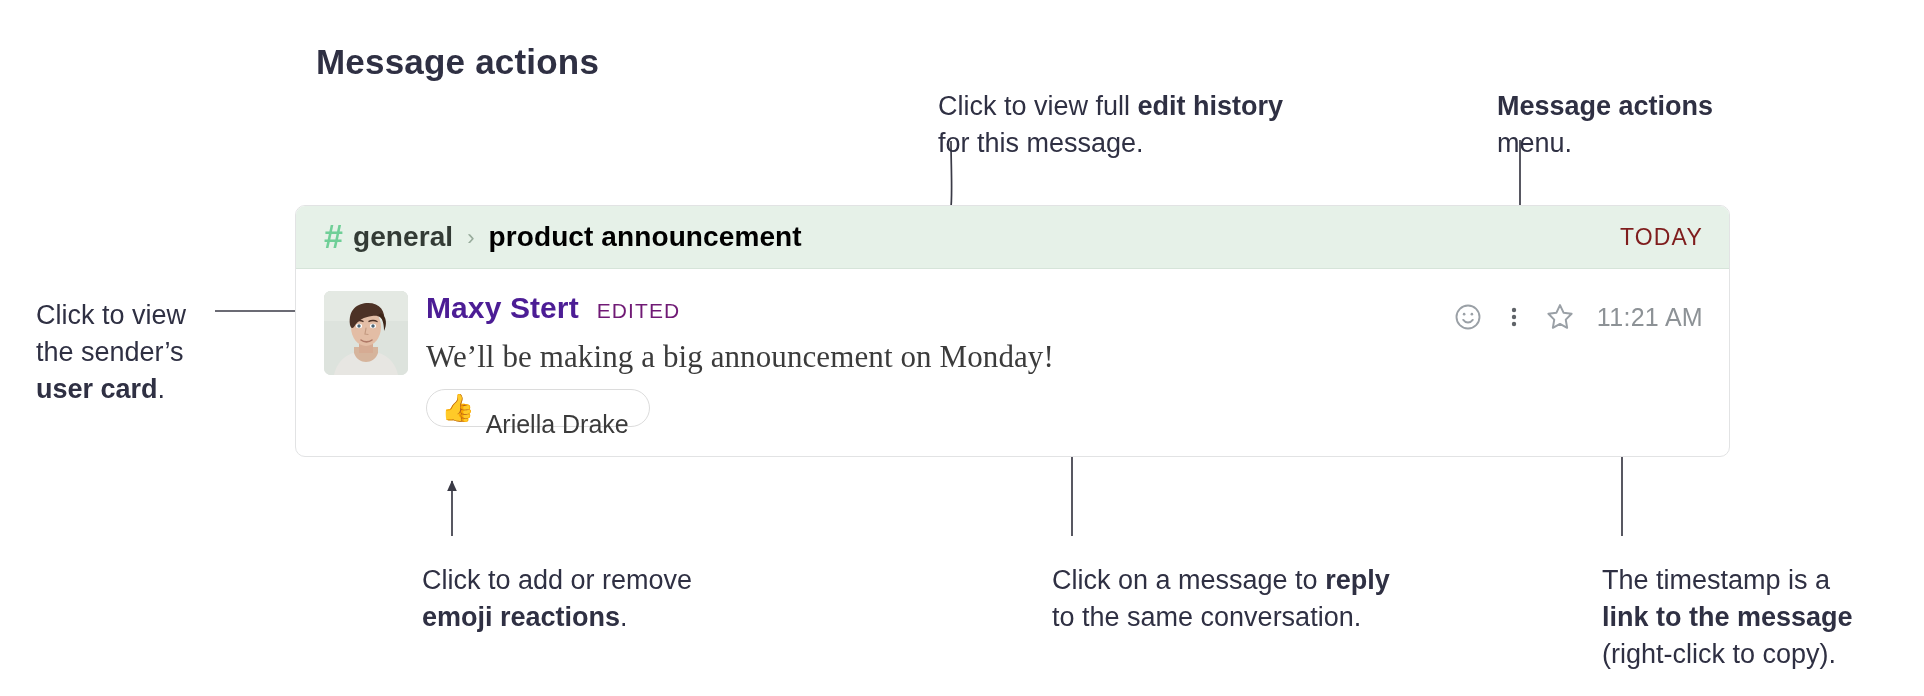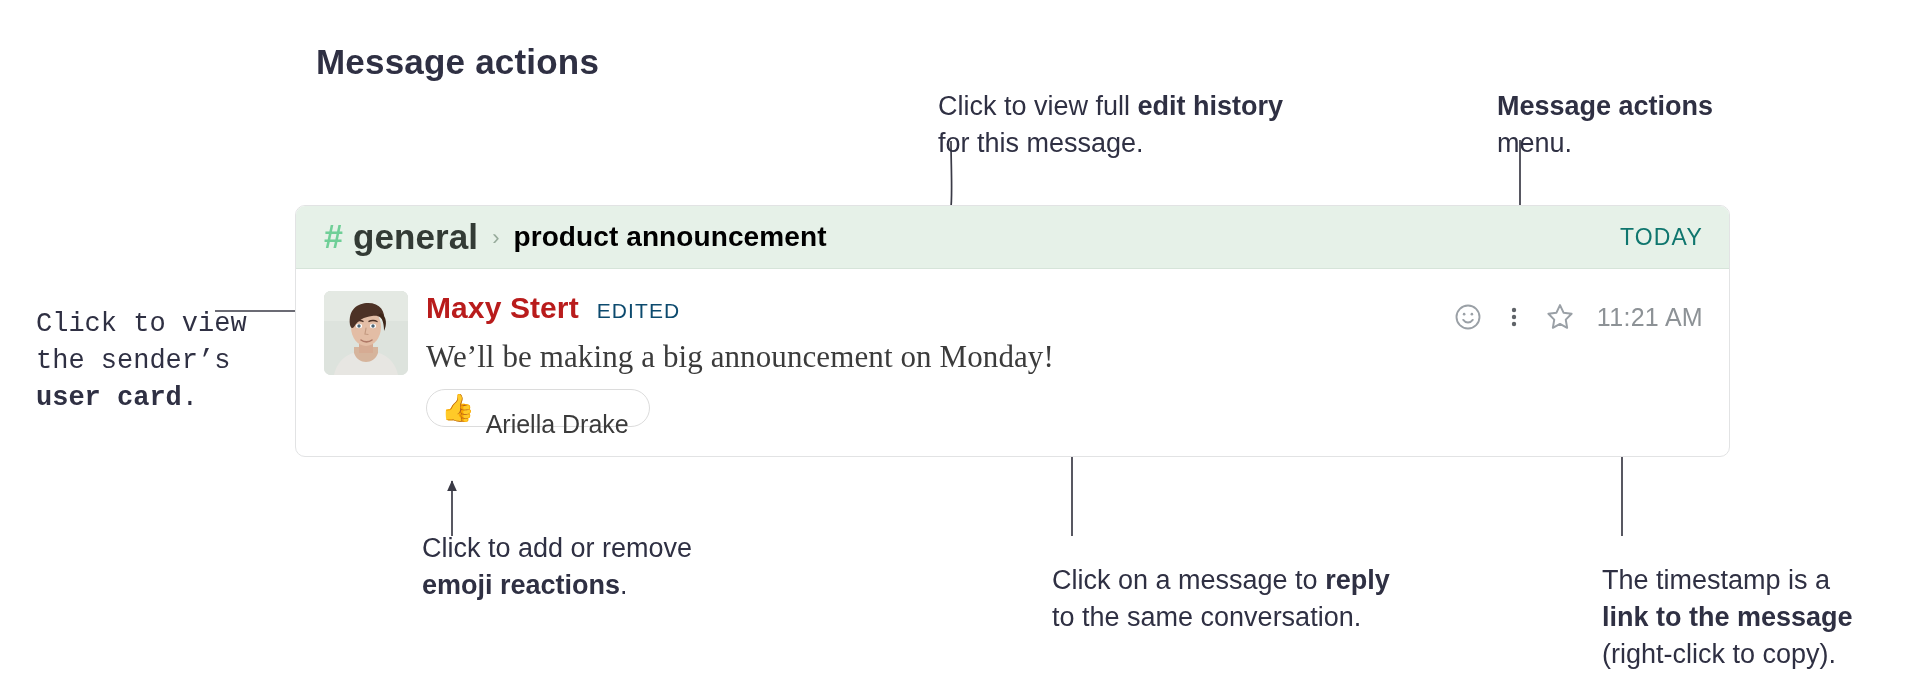--- a/index.html
+++ b/index.html
@@ -33,22 +33,22 @@
     position: absolute;
     font-size: 27px;
     line-height: 37px;
     color: #2f3043;
     white-space: nowrap;
   }
   .annotation b { font-weight: 700; }
 
   #ann-edit-history { left: 938px; top: 88px; }
   #ann-actions-menu { left: 1497px; top: 88px; }
-  #ann-user-card    { left: 36px;  top: 306px; font-family: Liberation Mono, monospace; }
-  #ann-emoji        { left: 422px; top: 530px; }
+  #ann-user-card    { left: 36px;  top: 297px; }
+  #ann-emoji        { left: 422px; top: 562px; }
   #ann-reply        { left: 1052px; top: 562px; }
   #ann-timestamp    { left: 1602px; top: 562px; }
 
   
   #connectors {
     position: absolute;
     left: 0; top: 0;
     width: 1924px;
     height: 696px;
     pointer-events: none;
@@ -80,42 +80,42 @@
   }
   #hash-icon {
     font-size: 34px;
     font-weight: 700;
     color: #6fcf97;
     line-height: 1;
     margin-right: 10px;
     transform: translateY(-1px);
   }
   .stream-name {
-    font-size: 35px;
+    font-size: 28px;
     font-weight: 700;
     color: #333b35;
     letter-spacing: 0.1px;
   }
   #breadcrumb-sep {
     margin: 0 14px;
     font-size: 22px;
     color: #97ab9b;
     transform: translateY(1px);
   }
   .topic-name {
     font-size: 28px;
     font-weight: 700;
     color: #000000;
     letter-spacing: 0.1px;
   }
   #recipient-date {
     margin-left: auto;
     font-size: 23px;
     letter-spacing: 1.2px;
-    color: #0f766e;
+    color: #7f1d1d;
     font-weight: 400;
   }
 
   
   #message-row {
     display: flex;
     padding: 22px 26px 0 28px;
     box-sizing: border-box;
     position: relative;
   }
@@ -135,28 +135,28 @@
     min-width: 0;
   }
   #sender-line {
     display: flex;
     align-items: baseline;
     height: 38px;
   }
   #sender-name {
     font-size: 30px;
     font-weight: 700;
-    color: #b91c1c;
+    color: #4c1d95;
     letter-spacing: 0.1px;
   }
   #edited-tag {
     margin-left: 18px;
     font-size: 21px;
     letter-spacing: 1.1px;
-    color: #0c4a6e;
+    color: #701a75;
     font-weight: 400;
   }
   #message-text {
     margin-top: 10px;
     font-size: 31px;
     color: #3b3b3b;
     letter-spacing: 0.1px;
     white-space: nowrap;
     font-family: Liberation Serif, serif;
   }

